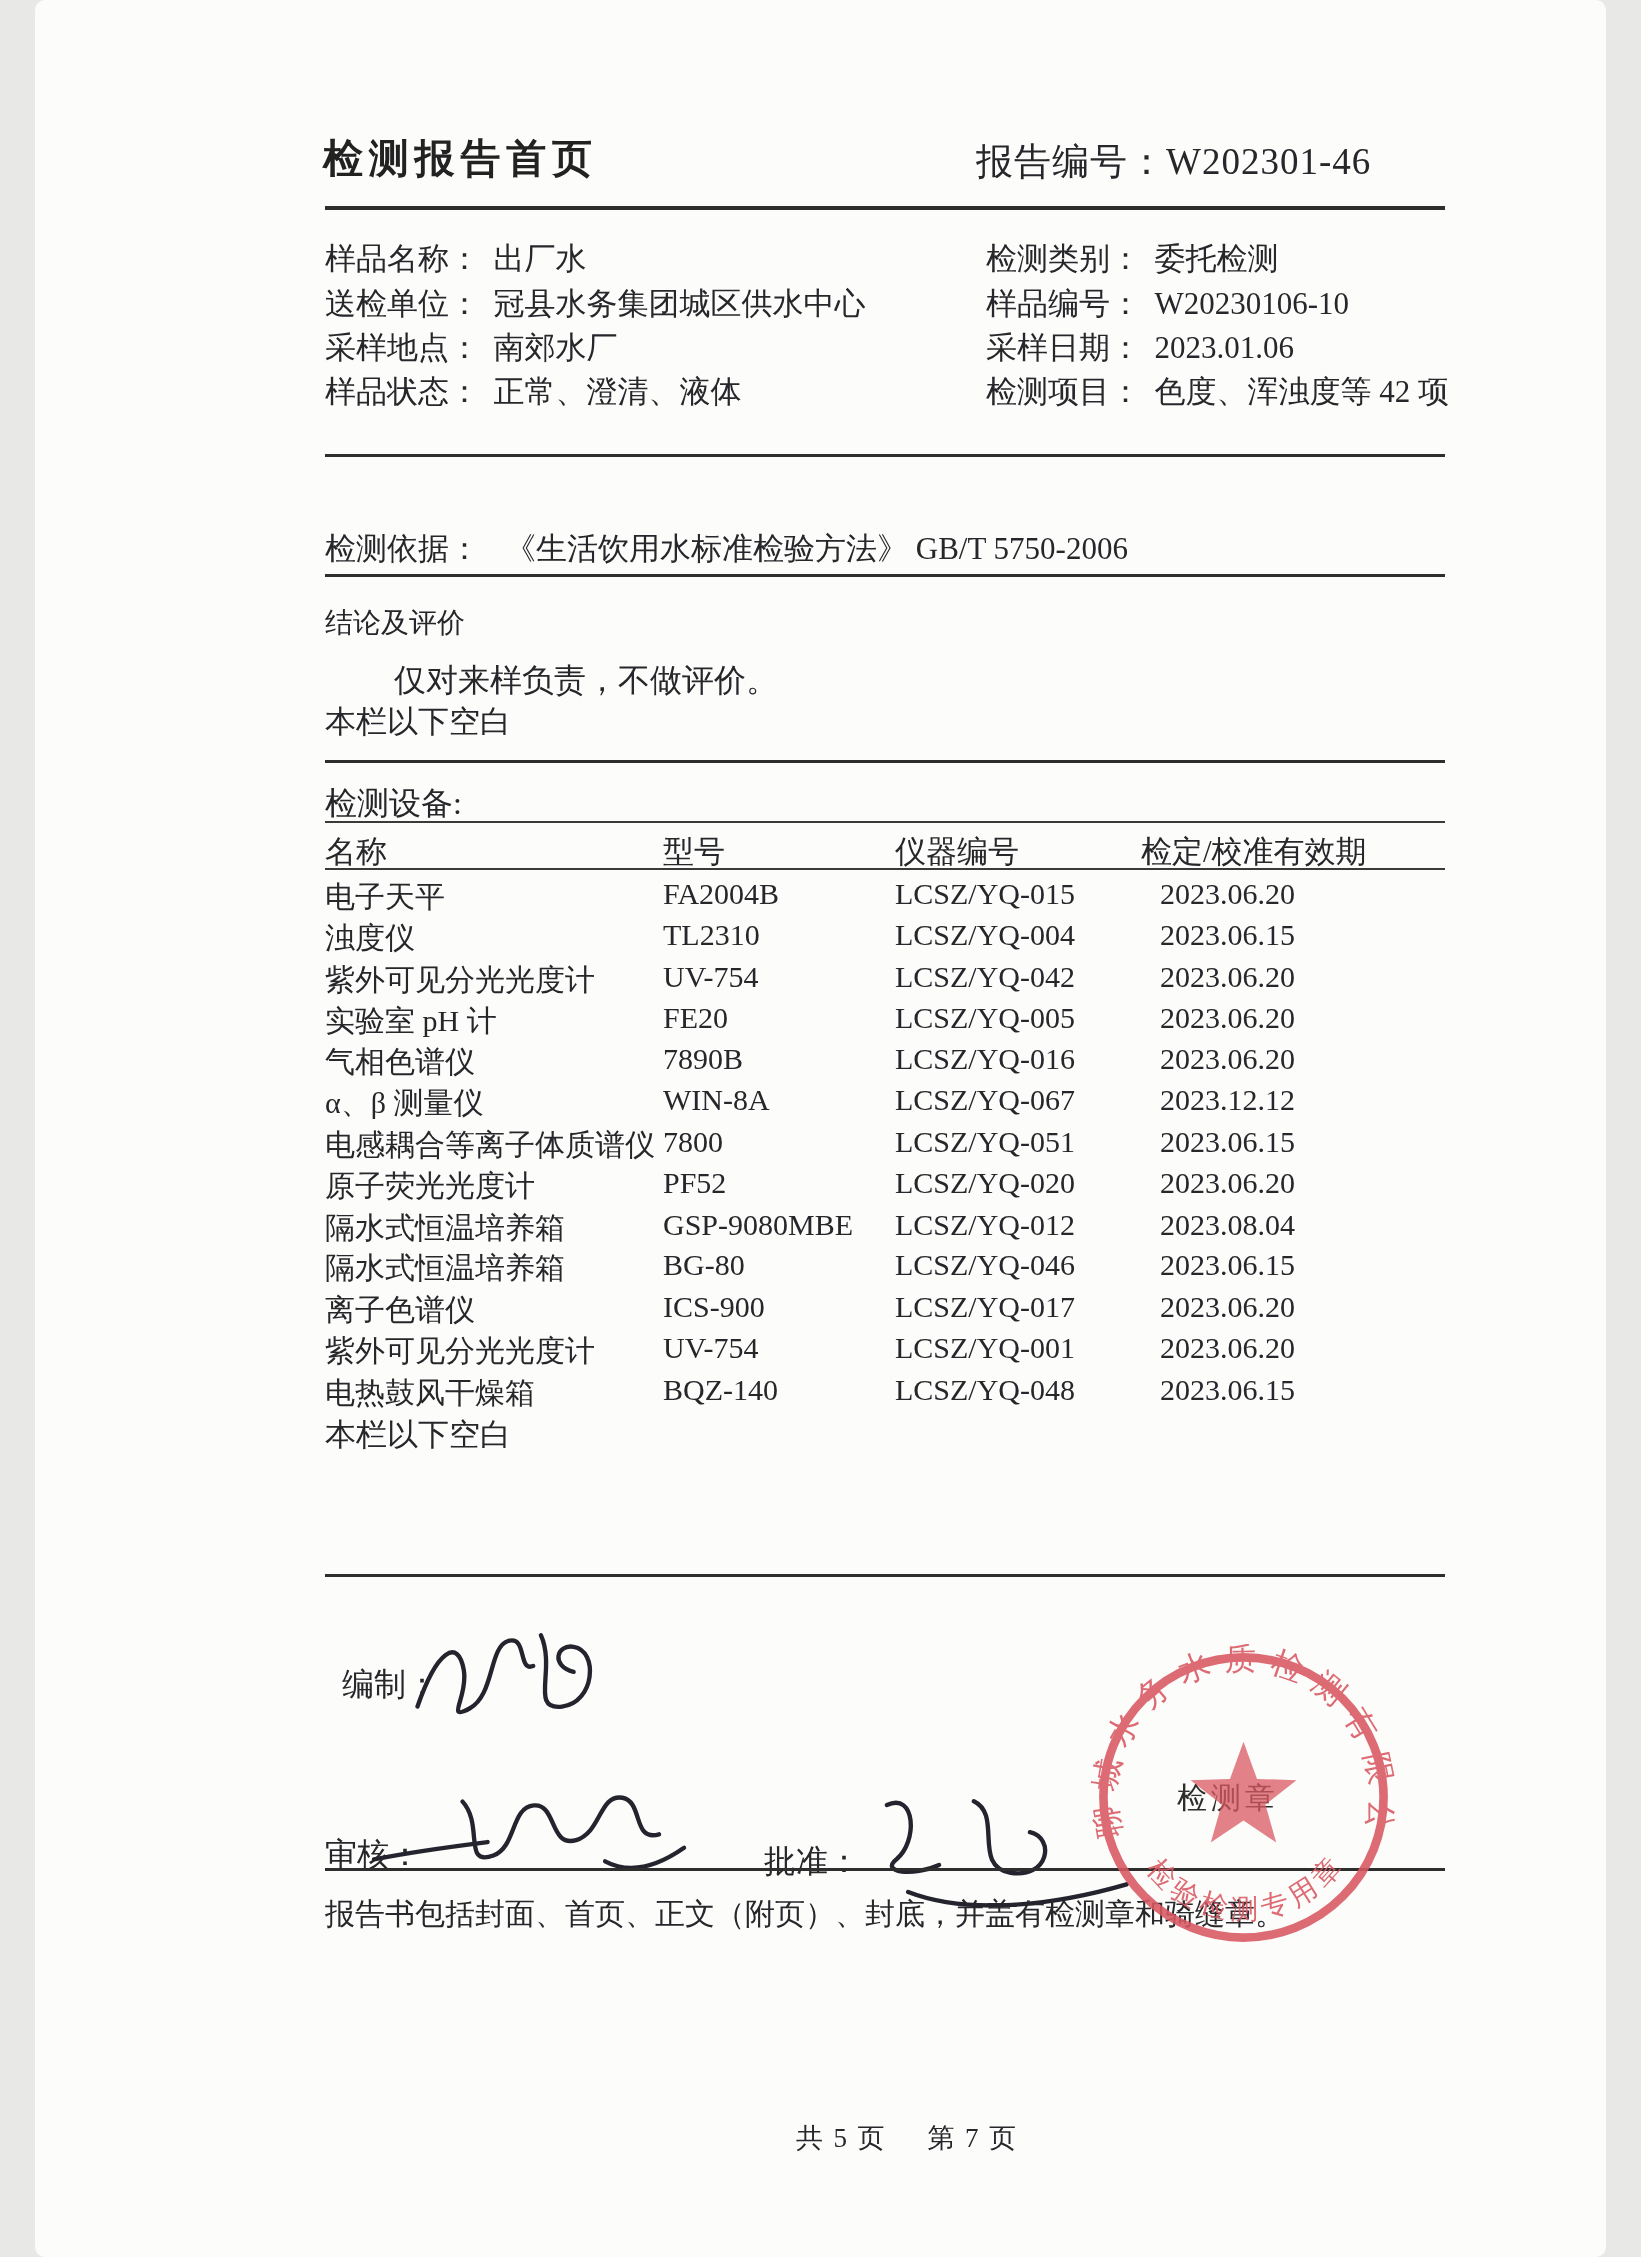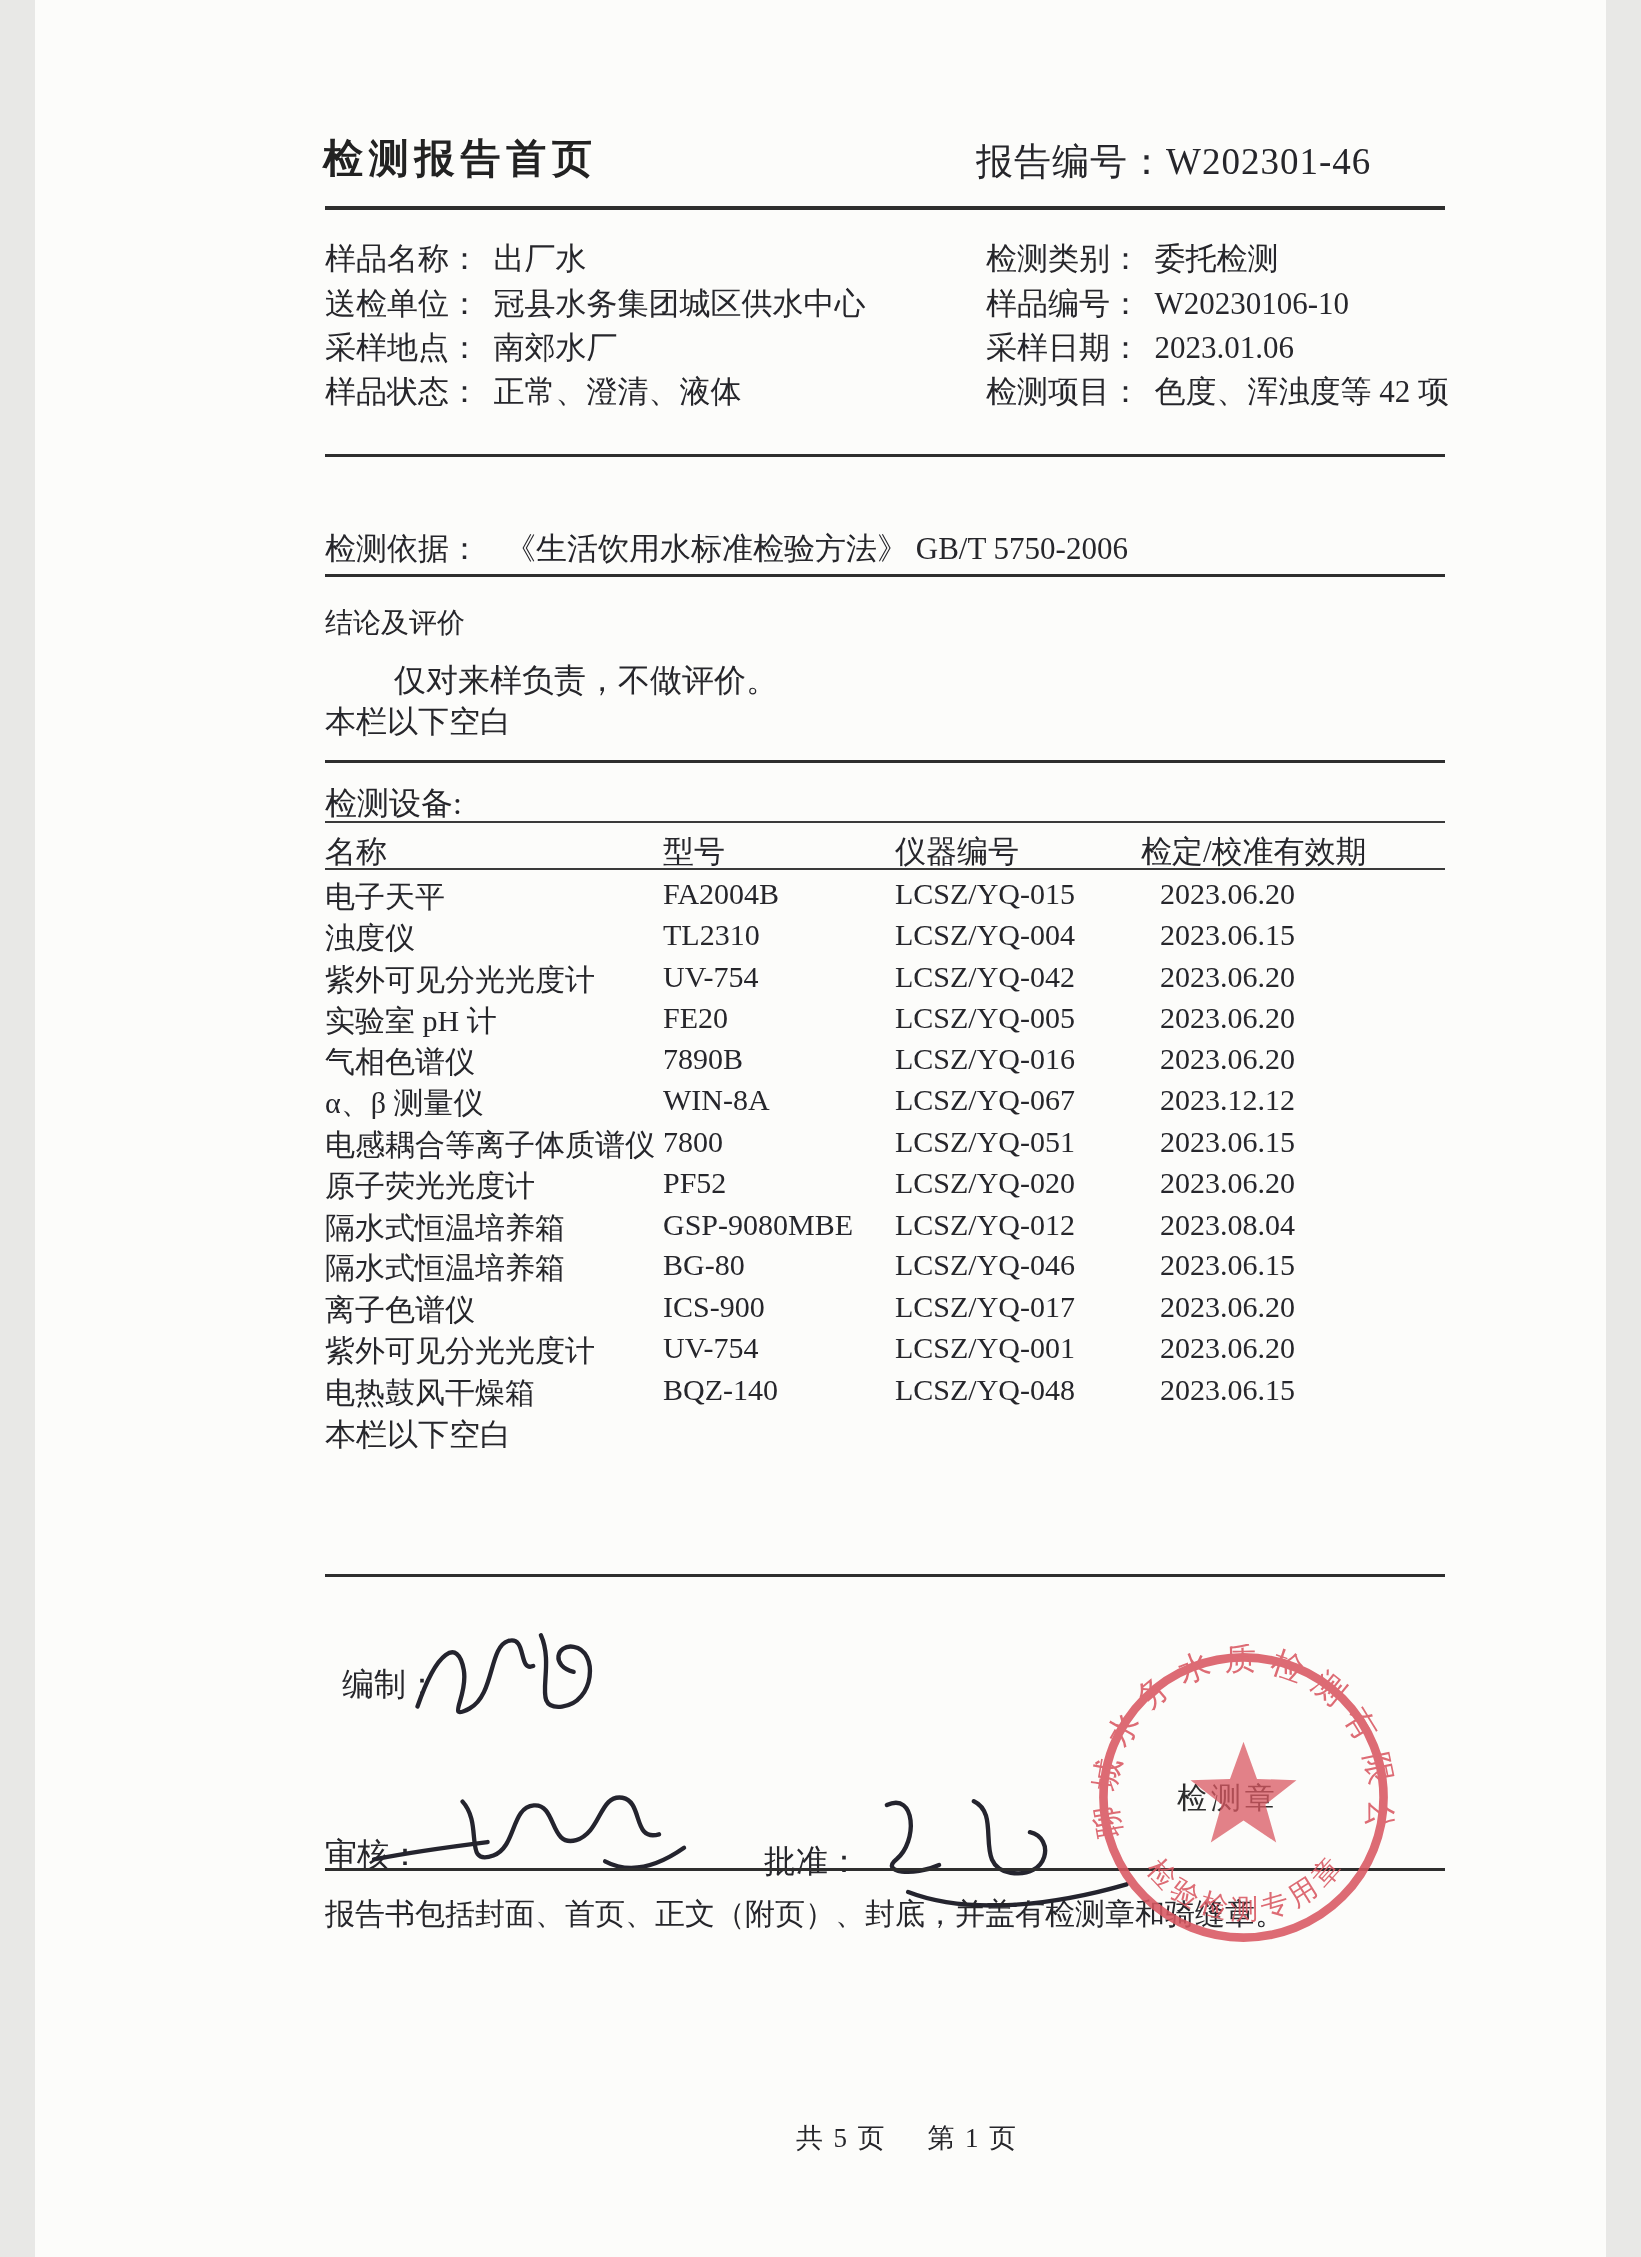--- a/index.html
+++ b/index.html
@@ -4,20 +4,21 @@
 <style>
   html,body{margin:0;padding:0;background:#e8e8e6;}
   .page{
     position:relative;
     width:1571px;height:2257px;
     margin:0 auto;
     background:#fcfcfa;
     font-family:"Liberation Serif","DejaVu Serif",serif;
     color:#26262b;
     overflow:hidden;
+    border-radius:10px;
   }
   .abs{position:absolute;white-space:nowrap;}
   .title{
     left:288px;top:131px;
     font-size:40px;font-weight:bold;letter-spacing:5.8px;color:#222;
   }
   .report-no{left:941px;top:137px;font-size:37px;letter-spacing:1px;}
   .rule{position:absolute;left:290px;width:1120px;background:#2e2e2e;}
   .rule-1{top:206px;height:3.9px;}
   .rule-2{top:454px;height:2.9px;}
@@ -232,17 +233,17 @@
       <path d="M6,30 q20,16 36,4"></path>
       <path d="M10,50 q16,10 32,2"></path>
   </svg>
   <svg class="edgemark" style="left:1589px;top:753px" width="52" height="64" viewBox="0 0 54 66">
     <path d="M10,8 q20,12 36,4"></path>
       <path d="M6,28 q22,16 40,6"></path>
       <path d="M12,50 q18,12 34,4"></path>
   </svg>
 
   <div class="abs pagefoot">
-    <span>共 5 页</span><span class="pf2">第 1 页</span>
+    <span>共 5 页</span><span class="pf2">第 7 页</span>
   </div>
 
 </div>
 
 
 </body></html>

